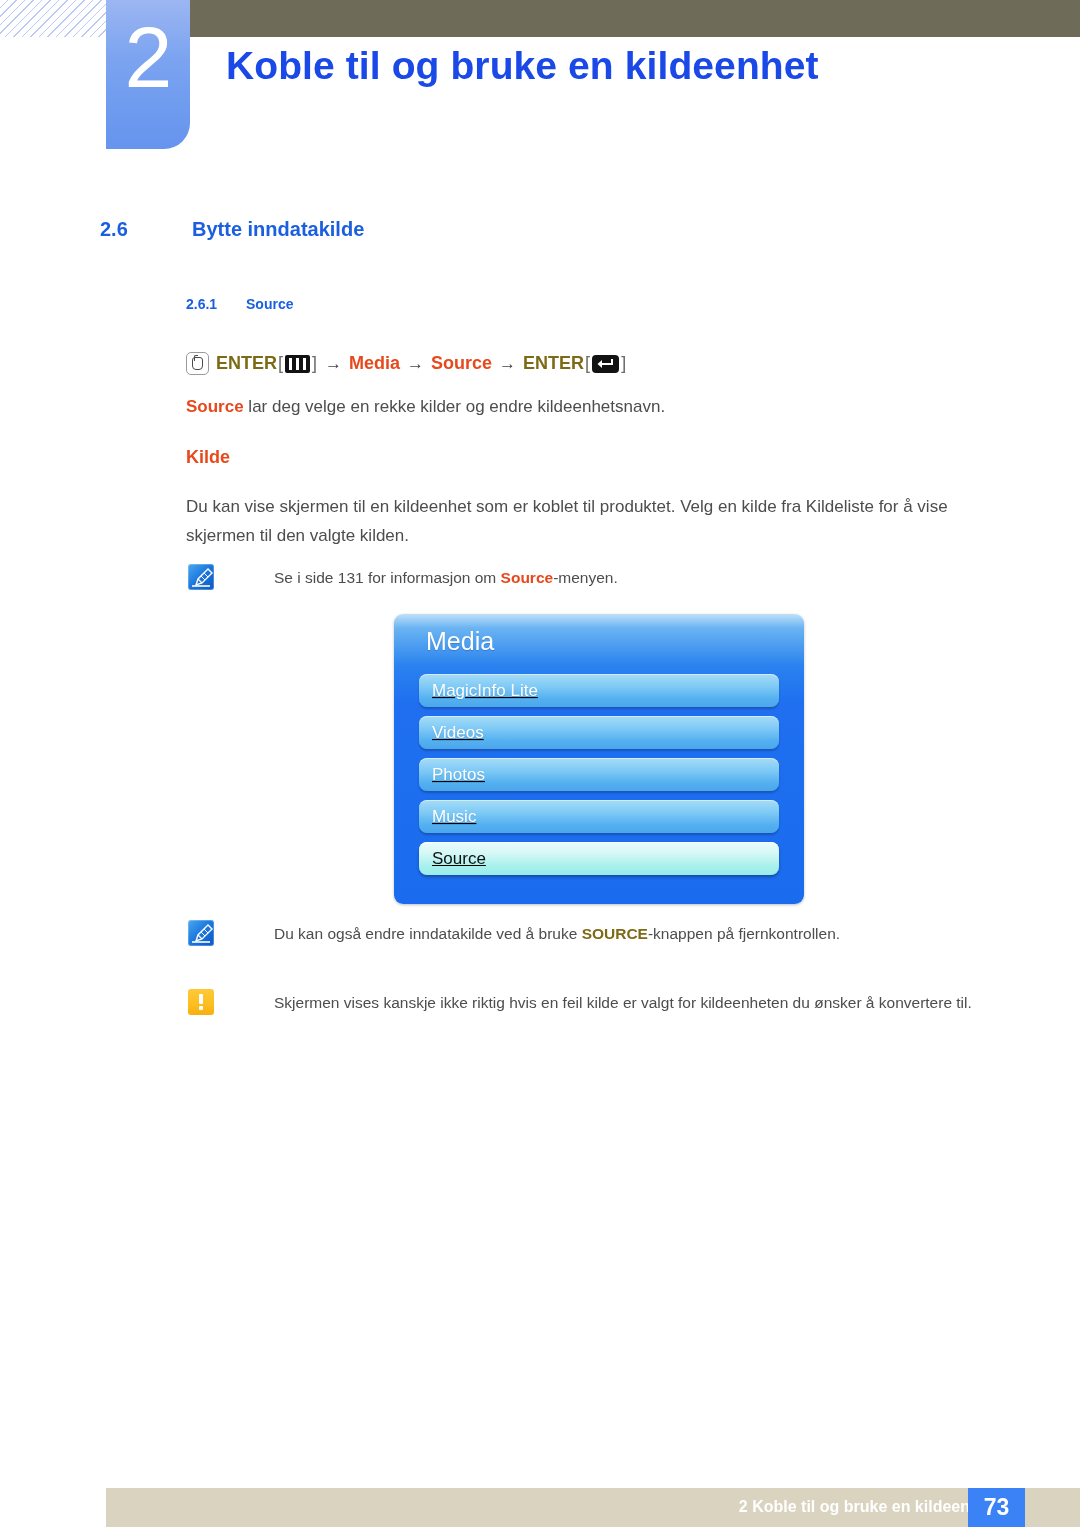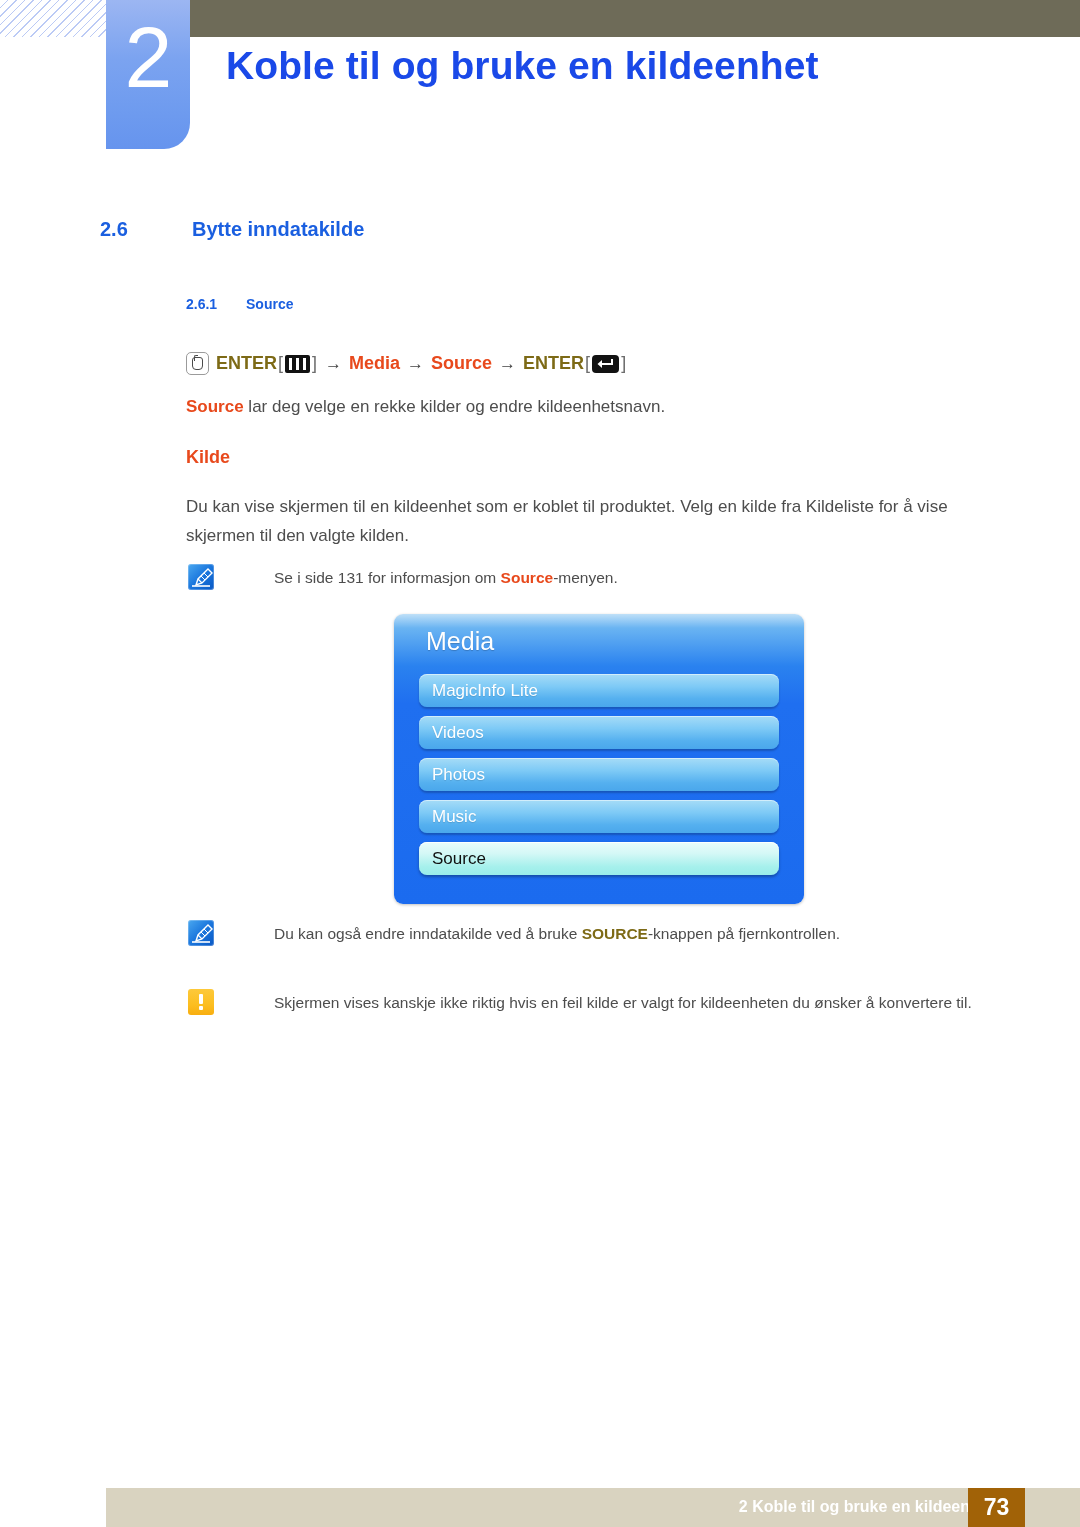--- a/index.html
+++ b/index.html
@@ -256,20 +256,21 @@
     left: 32px; top: 13px;
     font-size: 25px;
     color: #ffffff;
     font-weight: normal;
     text-shadow: 0 1px 1px rgba(0,0,0,0.20);
   }
   .osd-list {
     position: absolute;
     left: 25px; top: 60px;
     width: 360px;
+    text-decoration: underline;
   }
   .osd-item {
     height: 33px;
     border-radius: 8px;
     margin-bottom: 9px;
     background: linear-gradient(to bottom, #a6dcf7 0%, #7ecaf6 38%, #55b0ef 75%, #4aa7ec 100%);
     box-shadow: 0 2px 2px rgba(0,0,0,0.22), inset 0 1px 0 rgba(255,255,255,0.5);
     display: flex;
     align-items: center;
     padding-left: 13px;
@@ -301,21 +302,21 @@
     right: 86px; top: 1498px;
     font-size: 16px;
     font-weight: bold;
     color: #ffffff;
     white-space: nowrap;
   }
   .footer-page {
     position: absolute;
     left: 968px; top: 1488px;
     width: 57px; height: 39px;
-    background: #a16207;
+    background: #3b82f6;
     color: #ffffff;
     font-size: 23px;
     font-weight: bold;
     display: flex;
     align-items: center;
     justify-content: center;
   }
 </style>
 </head>
 <body>

